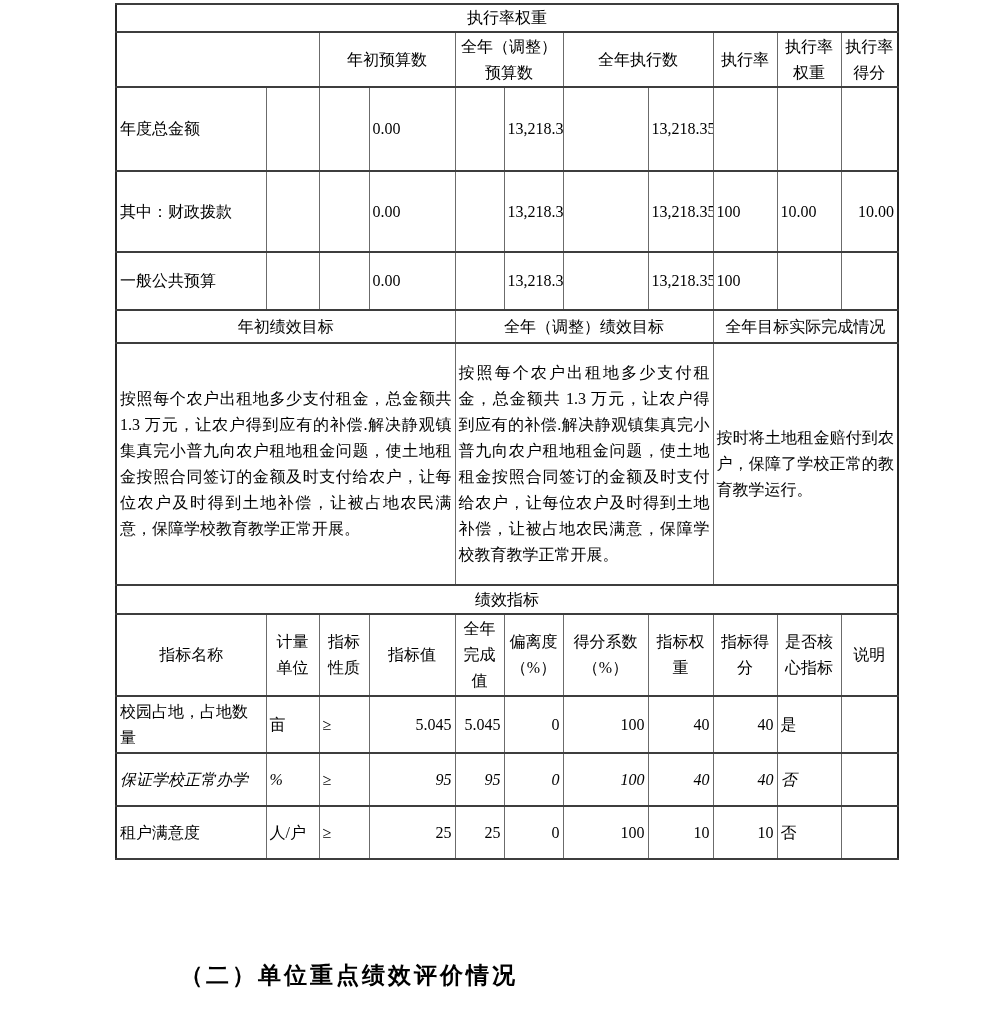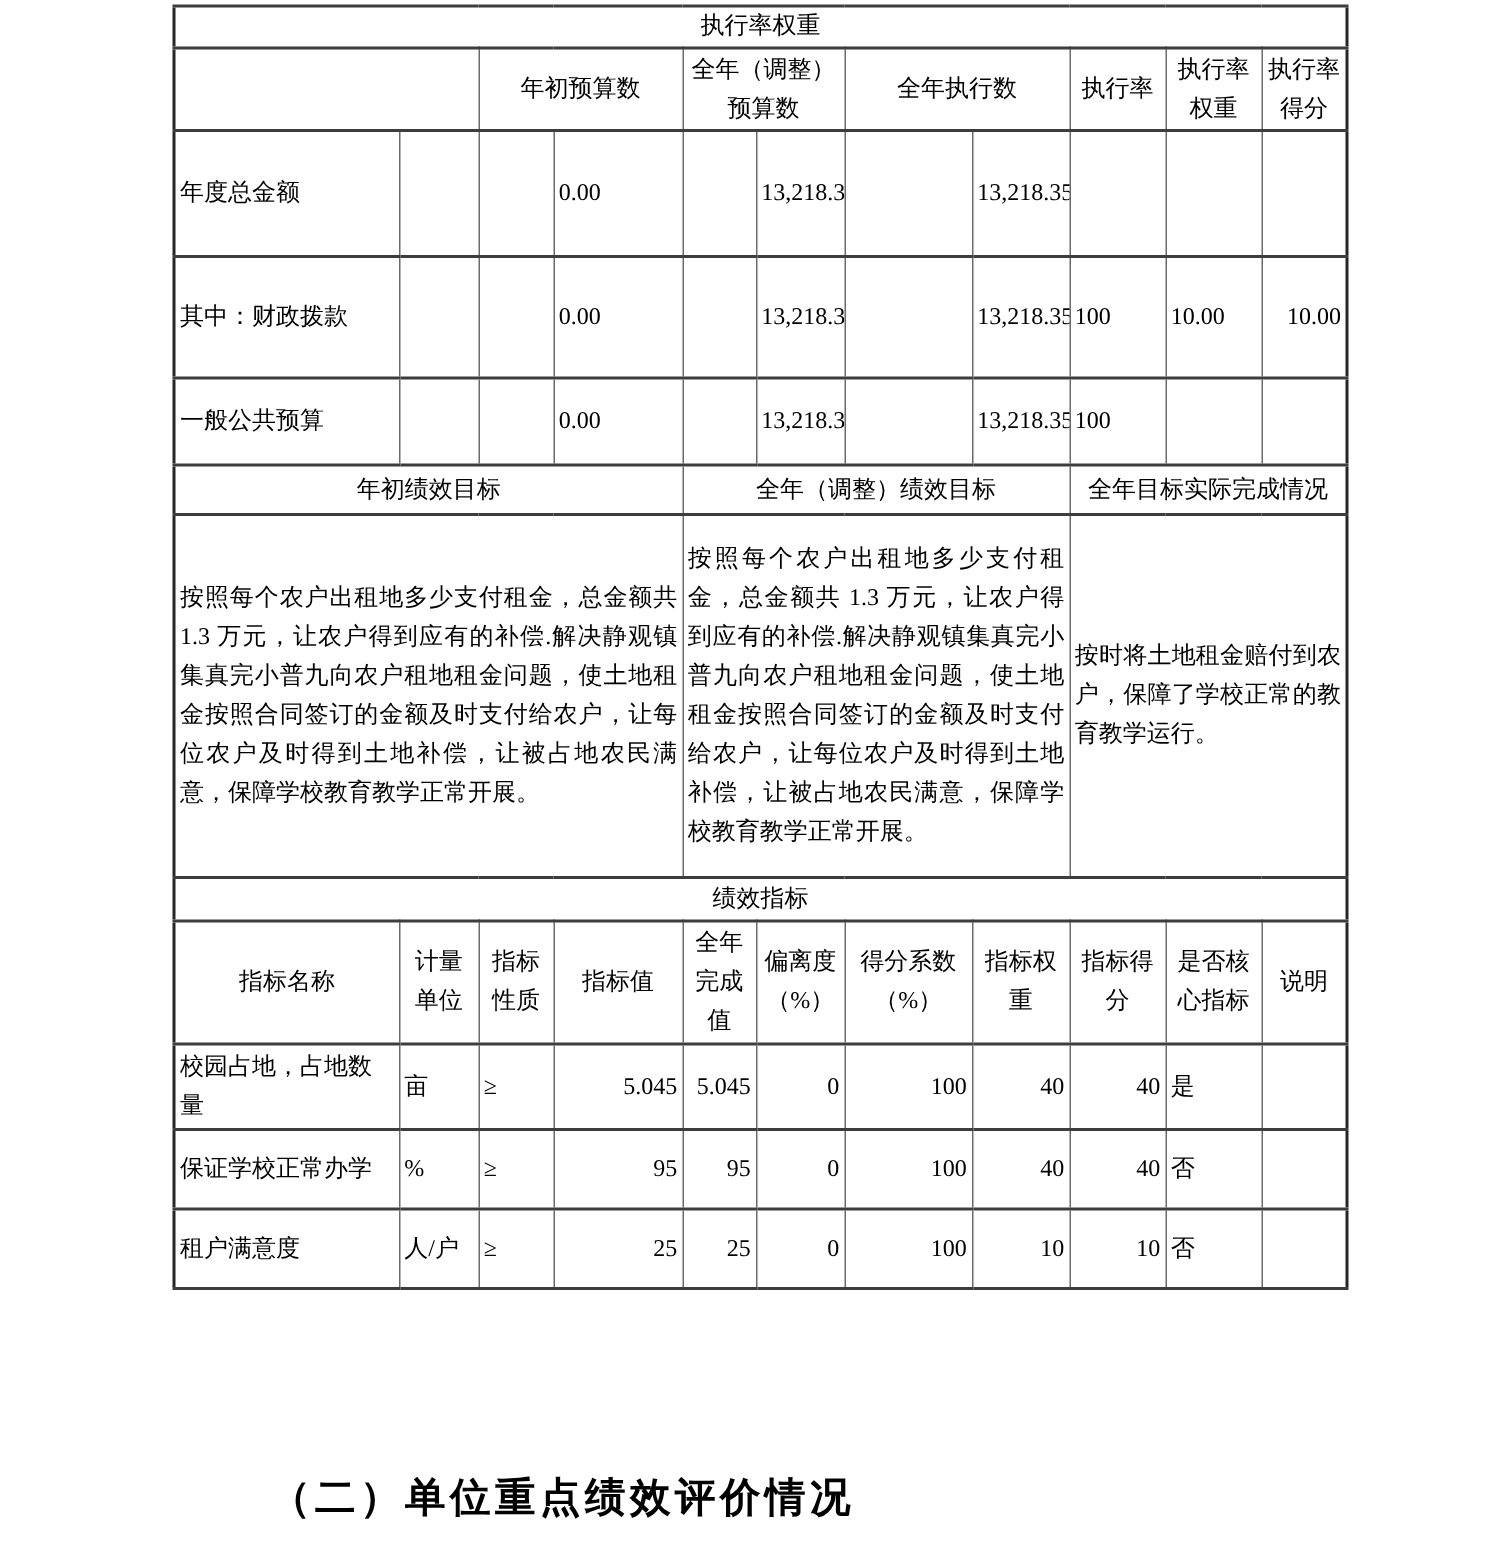--- a/index.html
+++ b/index.html
@@ -30,25 +30,25 @@
   tr.h-fhead { height:55px; }
   tr.h-fr0 { height:84px; }
   tr.h-fr1 { height:81px;margin-left:24px; }
   tr.h-fr2 { height:58px; }
   tr.h-gtitle { height:30px; }
   tr.h-ghead  { height:33px; }
   tr.h-gbody  { height:242px; }
   tr.h-ititle { height:29px; }
   tr.h-ihead  { height:82px; }
   tr.h-ir0 { height:57px; }
-  tr.h-ir1 { height:53px; }
+  tr.h-ir1 { height:53px;font-style:italic; }
   tr.h-ir2 { height:53px; }
   .footer-heading {
-    position:absolute; left:180px; top:980px;
-    font-size:27px; font-weight:bold; letter-spacing:3px; white-space:nowrap;
+    position:absolute; left:180px; top:960px;
+    font-size:23px; font-weight:bold; letter-spacing:3px; white-space:nowrap;
   }
 </style>
 </head>
 <body>
 
 <div class="page">
 
   <table class="report">
     <colgroup>
       <col style="width:150px">

